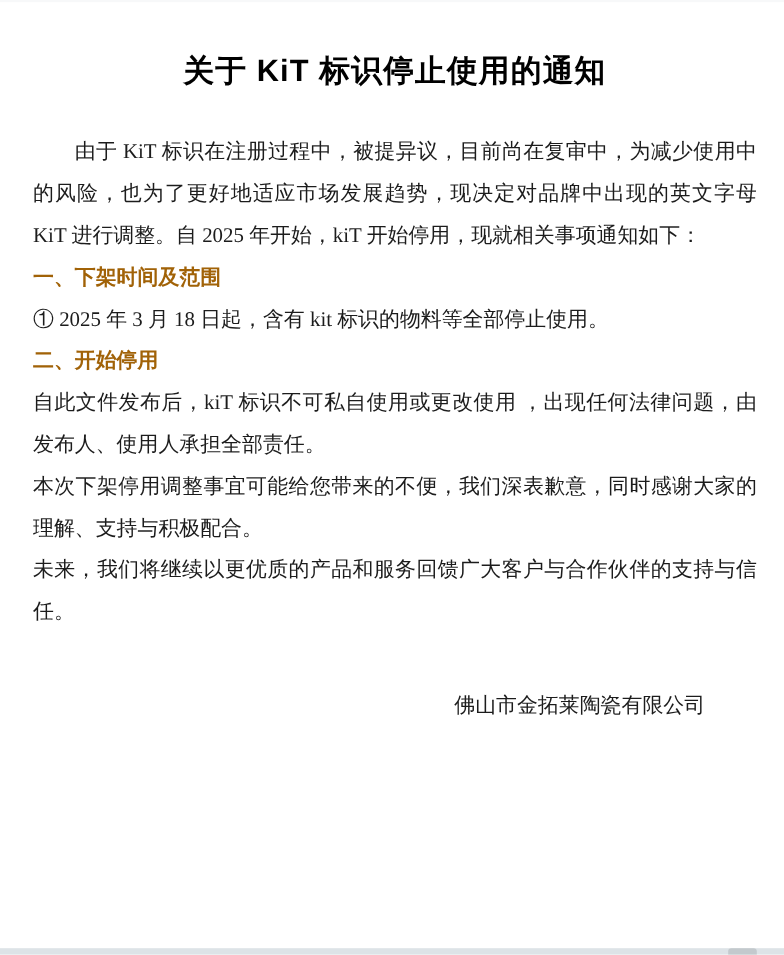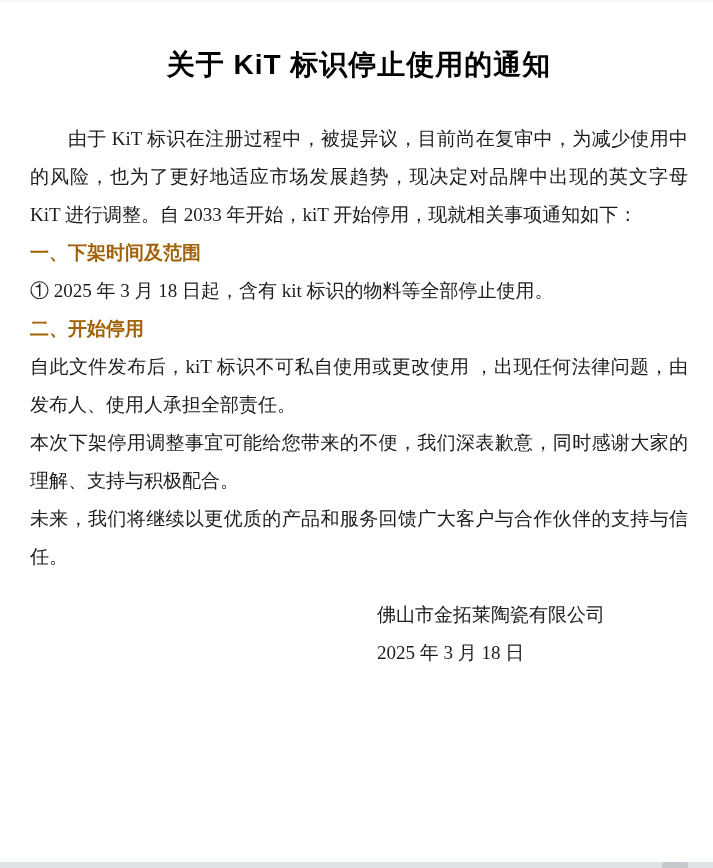--- a/index.html
+++ b/index.html
@@ -48,22 +48,23 @@
     text-indent: 2em;
   }
   .sec-heading {
     font-family: "Liberation Sans", "DejaVu Sans", sans-serif;
     font-weight: bold;
     font-size: 19px;
     line-height: 38px;
     color: #a16207;
   }
   .signature {
-    margin: 20px 11px 0 auto;
+    margin: 47px 11px 0 auto;
     width: 300px;
+    text-align: center;
   }
   .hscrollbar {
     position: absolute;
     left: 0;
     bottom: 0;
     width: 713px;
     height: 6px;
     background: #dde3e7;
   }
   .hscrollbar .thumb {
@@ -79,39 +80,38 @@
 </head>
 <body>
 
 <div class="page">
 
   <h1 class="doc-title">关于 KiT 标识停止使用的通知</h1>
 
   <div class="flow">
 
 
-    <p class="para indent">由于 KiT 标识在注册过程中，被提异议，目前尚在复审中，为减少使用中的风险，也为了更好地适应市场发展趋势，现决定对品牌中出现的英文字母 KiT 进行调整。自 2033 年开始，kiT 开始停用，现就相关事项通知如下：</p>
+    <p class="para indent">由于 KiT 标识在注册过程中，被提异议，目前尚在复审中，为减少使用中的风险，也为了更好地适应市场发展趋势，现决定对品牌中出现的英文字母 KiT 进行调整。自 2025 年开始，kiT 开始停用，现就相关事项通知如下：</p>
 
     <h2 class="sec-heading">一、下架时间及范围</h2>
 
     <p class="para">① 2025 年 3 月 18 日起，含有 kit 标识的物料等全部停止使用。</p>
 
 
     <h2 class="sec-heading">二、开始停用</h2>
 
     <p class="para">自此文件发布后，kiT 标识不可私自使用或更改使用 ，出现任何法律问题，由发布人、使用人承担全部责任。</p>
 
     <p class="para">本次下架停用调整事宜可能给您带来的不便，我们深表歉意，同时感谢大家的理解、支持与积极配合。</p>
 
     <p class="para">未来，我们将继续以更优质的产品和服务回馈广大客户与合作伙伴的支持与信任。</p>
 
 
     <div class="signature">
       <p>佛山市金拓莱陶瓷有限公司</p>
-      <p>2025 年 3 月 18 日</p>
     </div>
 
   </div>
 </div>
 
 <div class="hscrollbar">
   <div class="thumb"></div>
 </div>
 
 </body></html>

